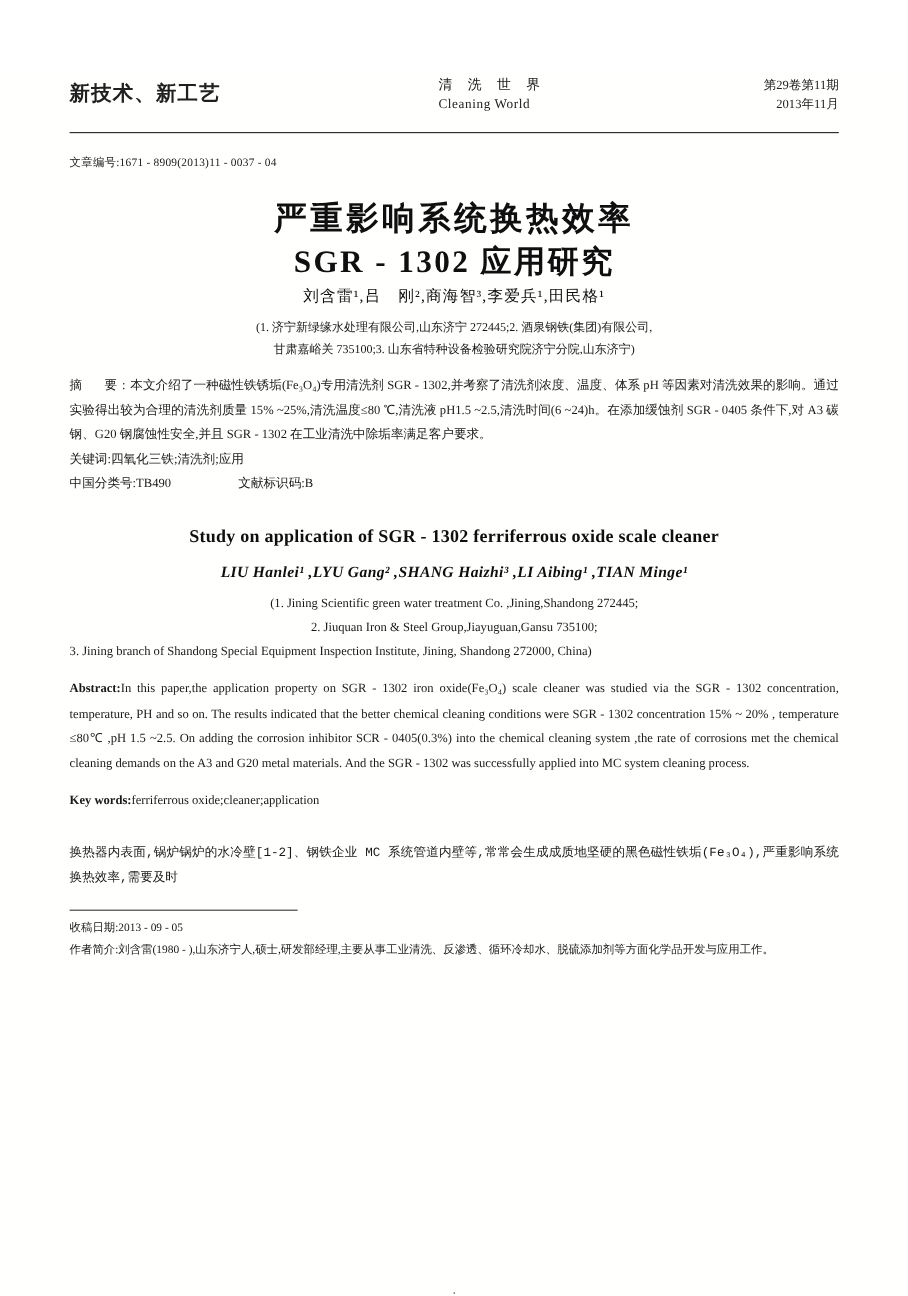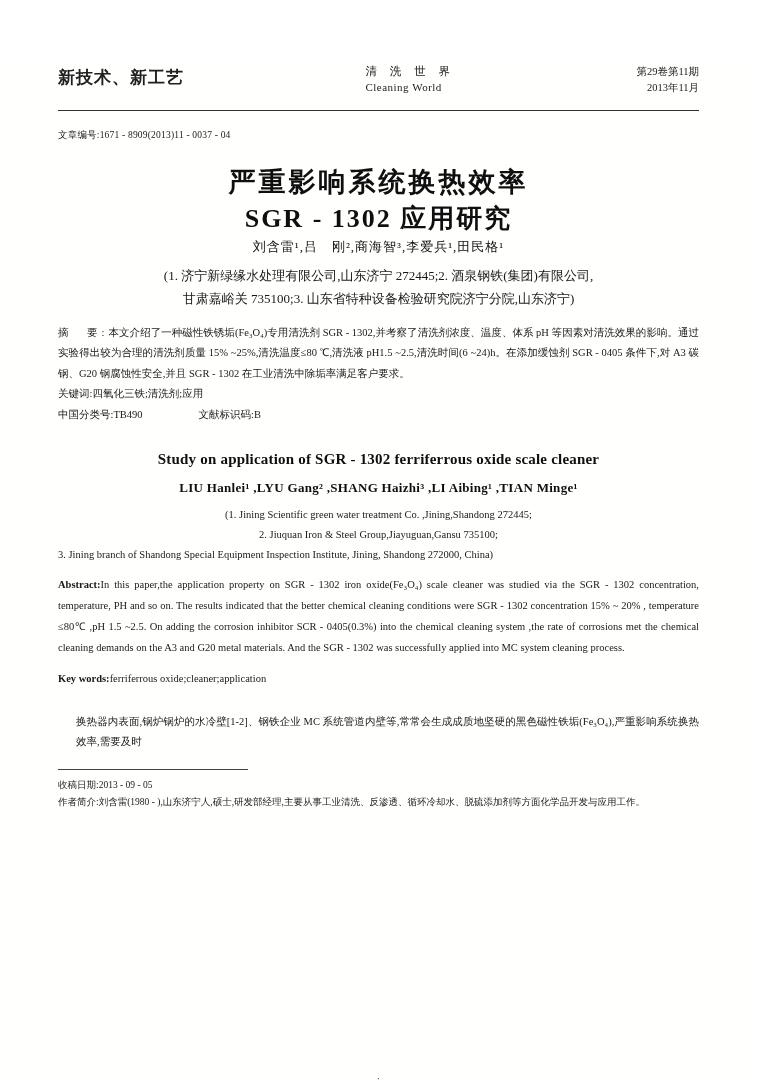--- a/index.html
+++ b/index.html
@@ -100,21 +100,21 @@
     color: #111;
   }
   .authors-cn {
     margin-top: 0;
     font-size: 13px;
     letter-spacing: 1px;
     color: #111;
   }
   .affil-cn {
     margin-top: 9px;
-    font-size: 13px;
+    font-size: 10px;
     line-height: 1.75;
     color: #1a1a1a;
     text-align: center;
   }
 
   
   .abs-cn {
     margin: 12px 58px 0 58px;
     font-size: 10.5px;
     line-height: 1.95;
@@ -139,20 +139,21 @@
     text-align: center;
     font-size: 15px;
     font-weight: bold;
     letter-spacing: 0.2px;
     color: #111;
   }
   .authors-en {
     margin: 12px 58px 0 58px;
     text-align: center;
     font-size: 13px;
+    font-style: italic;
     font-weight: bold;
     letter-spacing: 0.3px;
     color: #111;
   }
   .affil-en {
     margin: 9px 58px 0 58px;
     text-align: center;
     font-size: 10.5px;
     line-height: 1.9;
     color: #1a1a1a;
@@ -165,23 +166,24 @@
     font-size: 10.5px;
     line-height: 1.98;
     text-align: justify;
     color: #1a1a1a;
   }
   .abs-en b { font-weight: bold; }
   .kw-en { margin-top: 2px; }
 
   
   .body-cols {
-    margin: 22px 58px 0 76px;
+    margin: 22px 58px 0 58px;
     display: flex;
     gap: 20px;
+    font-family: Liberation Mono, monospace;
   }
   .col {
     flex: 1;
     font-size: 10.5px;
     line-height: 1.95;
     text-align: justify;
     color: #1a1a1a;
   }
   .col p { margin: 0; }
 

